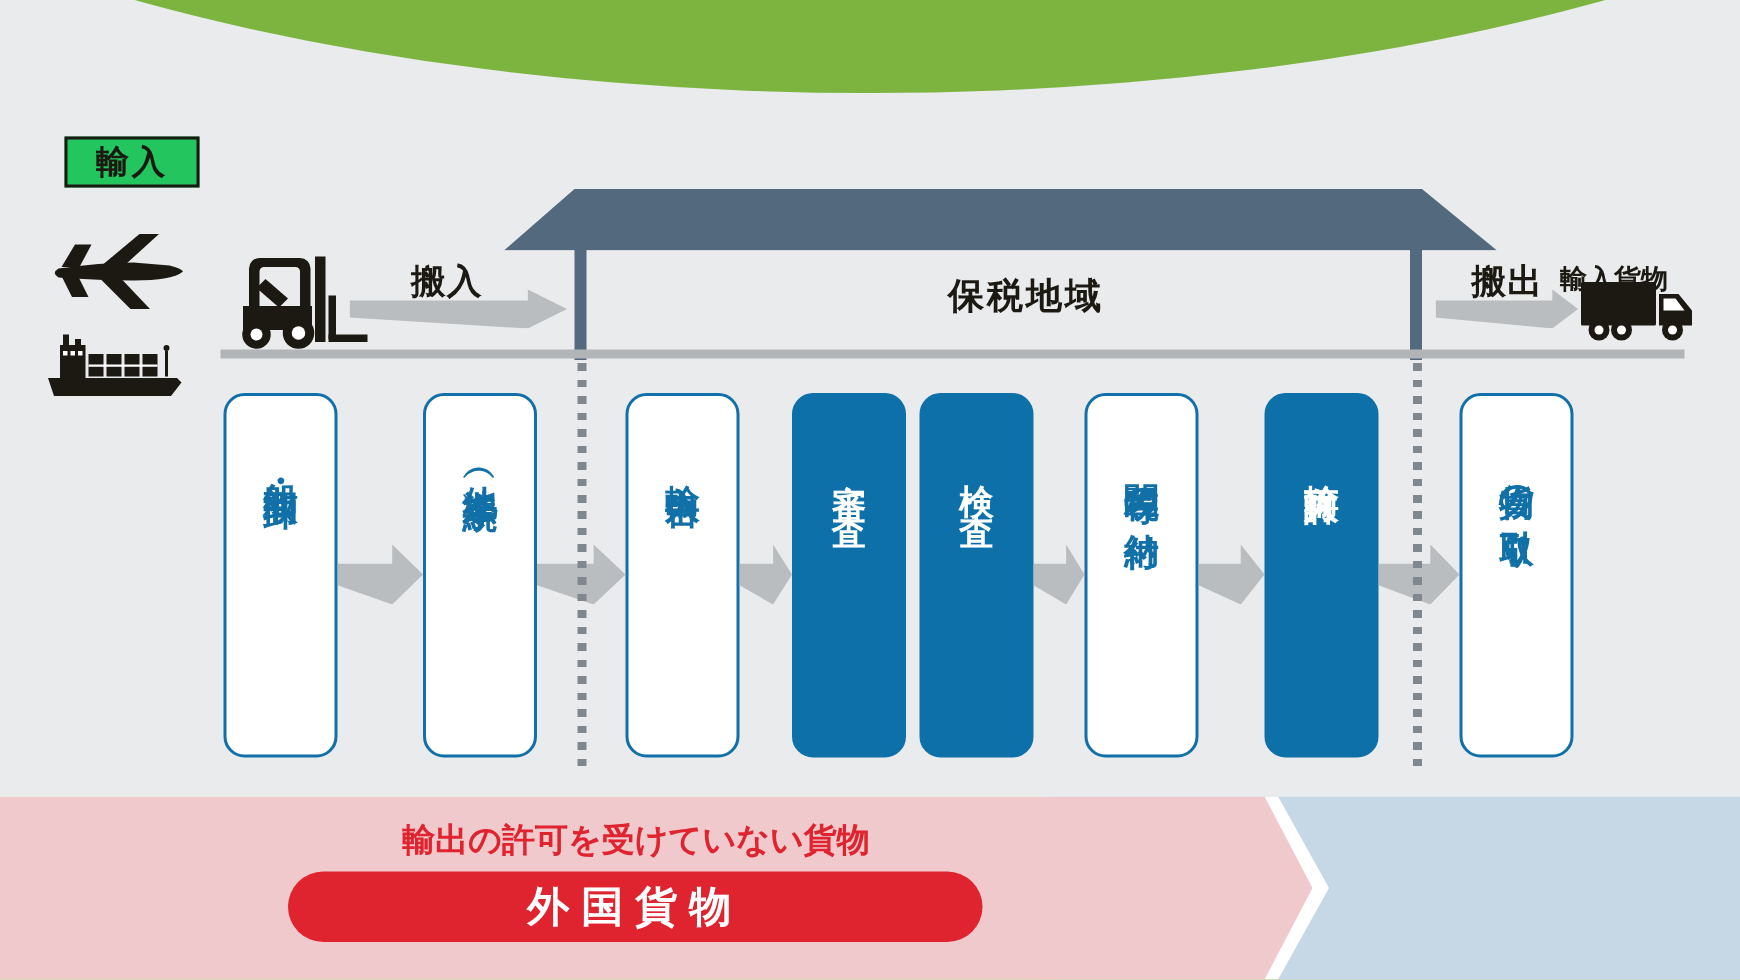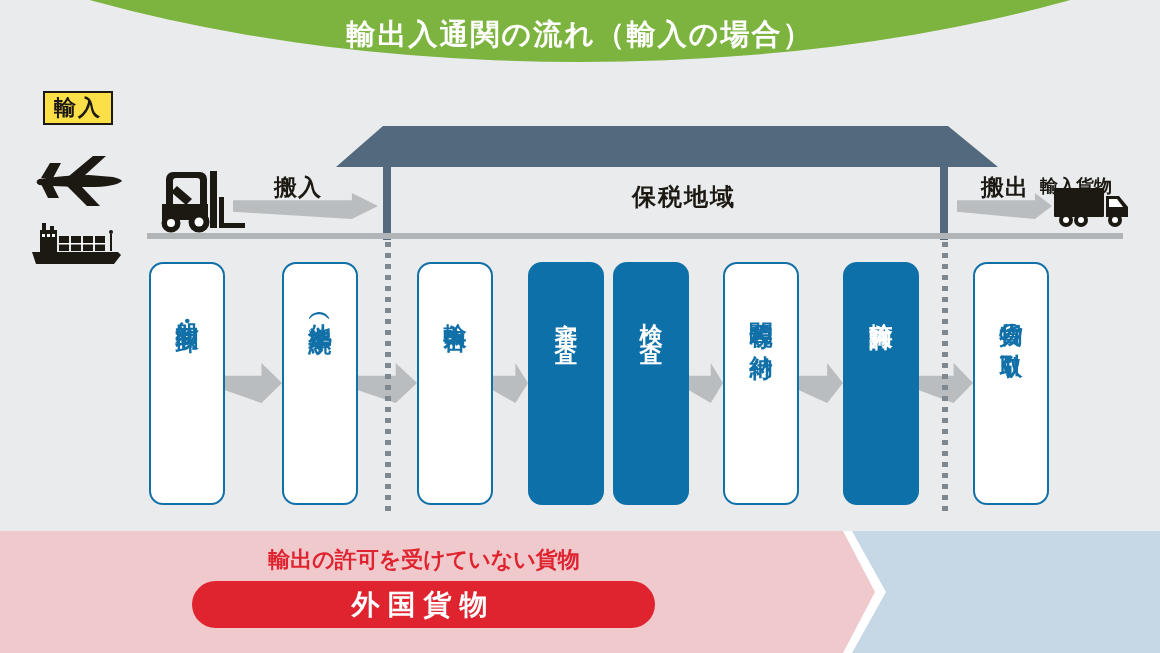--- a/index.html
+++ b/index.html
@@ -12,21 +12,21 @@
   body{font-family:"Liberation Sans","DejaVu Sans",sans-serif;}
   .canvas{position:relative;width:1160px;height:653px;background:var(--bg);overflow:hidden;}
   .abs{position:absolute;}
 
   
   .arc{left:-296px;top:-662px;width:1752px;height:724px;border-radius:50%;background:var(--green);}
   .title{left:0;top:15px;width:1160px;text-align:center;color:#fff;font-size:29px;
          font-weight:bold;letter-spacing:2px;}
 
   
-  .import-tag{left:43px;top:91px;width:70px;height:34px;background:#fde047;border:2.5px solid var(--ink);
+  .import-tag{left:43px;top:91px;width:90px;height:34px;background:#22c55e;border:2.5px solid var(--ink);
               display:flex;align-items:center;justify-content:center;font-size:22px;font-weight:bold;
               color:var(--ink);letter-spacing:2px;box-sizing:border-box;}
 
   
   .roof{left:336px;top:126px;width:662px;height:41px;background:var(--slate);
         clip-path:polygon(47px 0,612px 0,100% 100%,0 100%);}
   .pillar{top:165px;width:8px;height:75px;background:var(--slate);}
   .pillar.l{left:383px;} .pillar.r{left:940px;}
   .bonded{left:604px;top:181px;width:160px;text-align:center;font-size:24px;font-weight:bold;
           color:var(--ink);letter-spacing:2px;}
@@ -67,21 +67,20 @@
 
   .silhouette{fill:var(--ink);}
   .hole{fill:#fff;}
 </style>
 </head>
 <body>
 
 <div class="canvas">
 
   <div class="abs arc"></div>
-  <div class="abs title">輸出入通関の流れ（輸入の場合）</div>
 
   <div class="abs import-tag">輸入</div>
 
   <svg class="abs" style="left:27px;top:150px" width="96" height="58" viewBox="0 0 96 58">
     <g class="silhouette">
       <path d="M12 29 Q40 25 62 25 L86 27 Q94 29 95 31 Q88 37 62 37 Q40 37 12 35 Q7 32 12 29 Z"></path>
       <path d="M42 26 L66 6 L79 6 L57 26 Z"></path>
       <path d="M40 36 L60 56 L73 56 L54 36 Z"></path>
       <path d="M14 28 L23 13 L34 13 L26 28 Z"></path>
       <path d="M14 34 L21 48 L32 48 L25 34 Z"></path>

